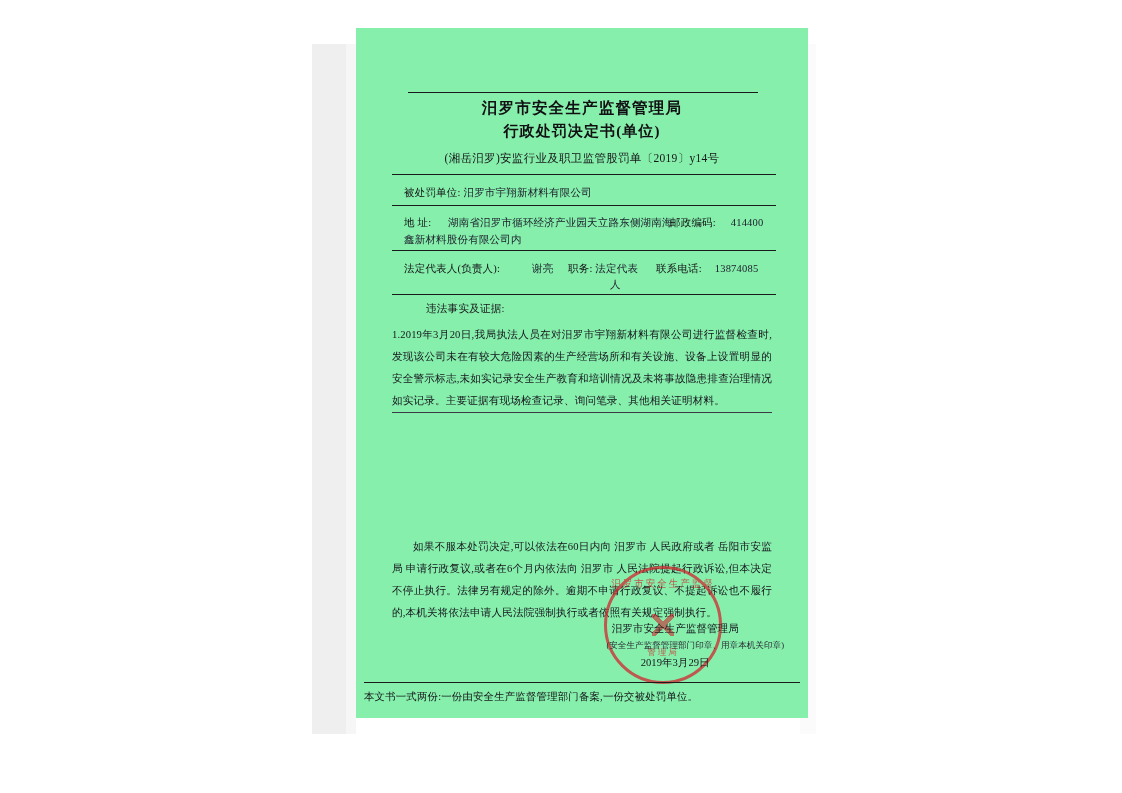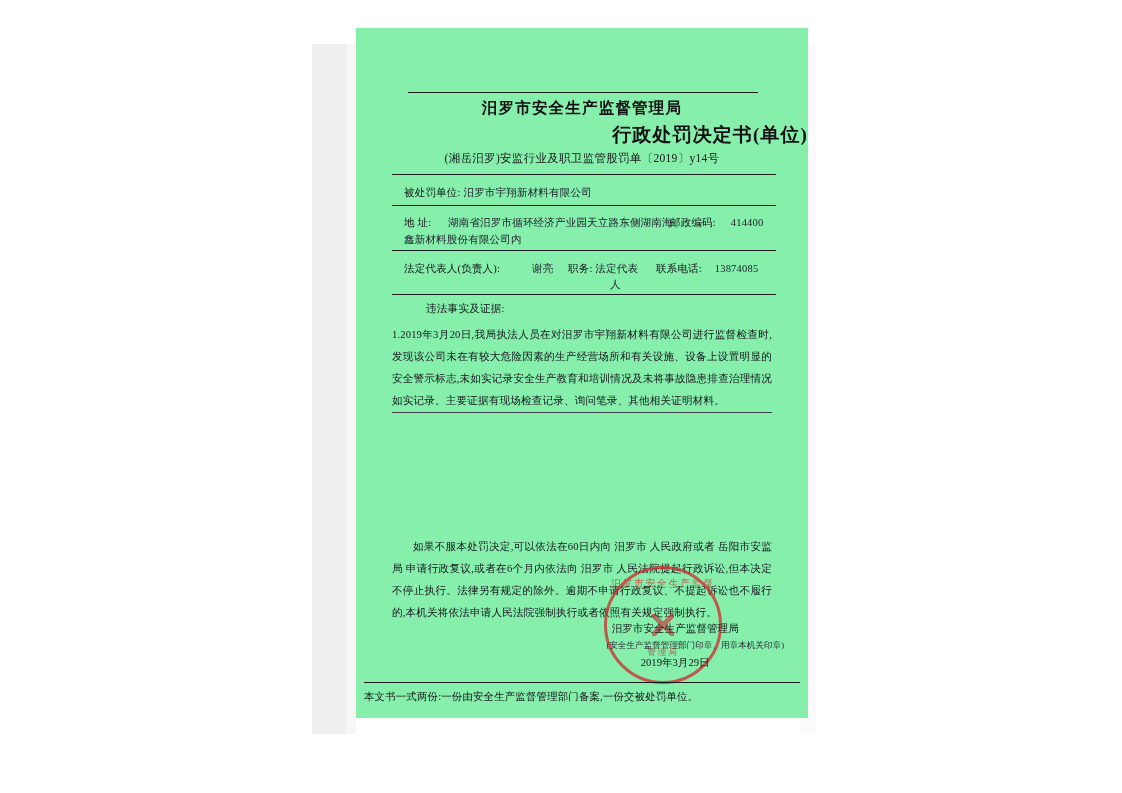--- a/index.html
+++ b/index.html
@@ -73,22 +73,22 @@
     text-align: center;
     font-size: 15.5px;
     font-weight: bold;
     letter-spacing: 1.2px;
     color: #101012;
   }
   .title2 {
     position: absolute;
     left: 0; top: 94px;
     width: 452px;
-    text-align: right;
-    font-size: 19px;
+    text-align: center;
+    font-size: 15px;
     font-weight: bold;
     letter-spacing: 1.1px;
     color: #101012;
   }
   .docnum {
     position: absolute;
     left: 0; top: 123px;
     width: 452px;
     text-align: center;
     font-size: 11.5px;

